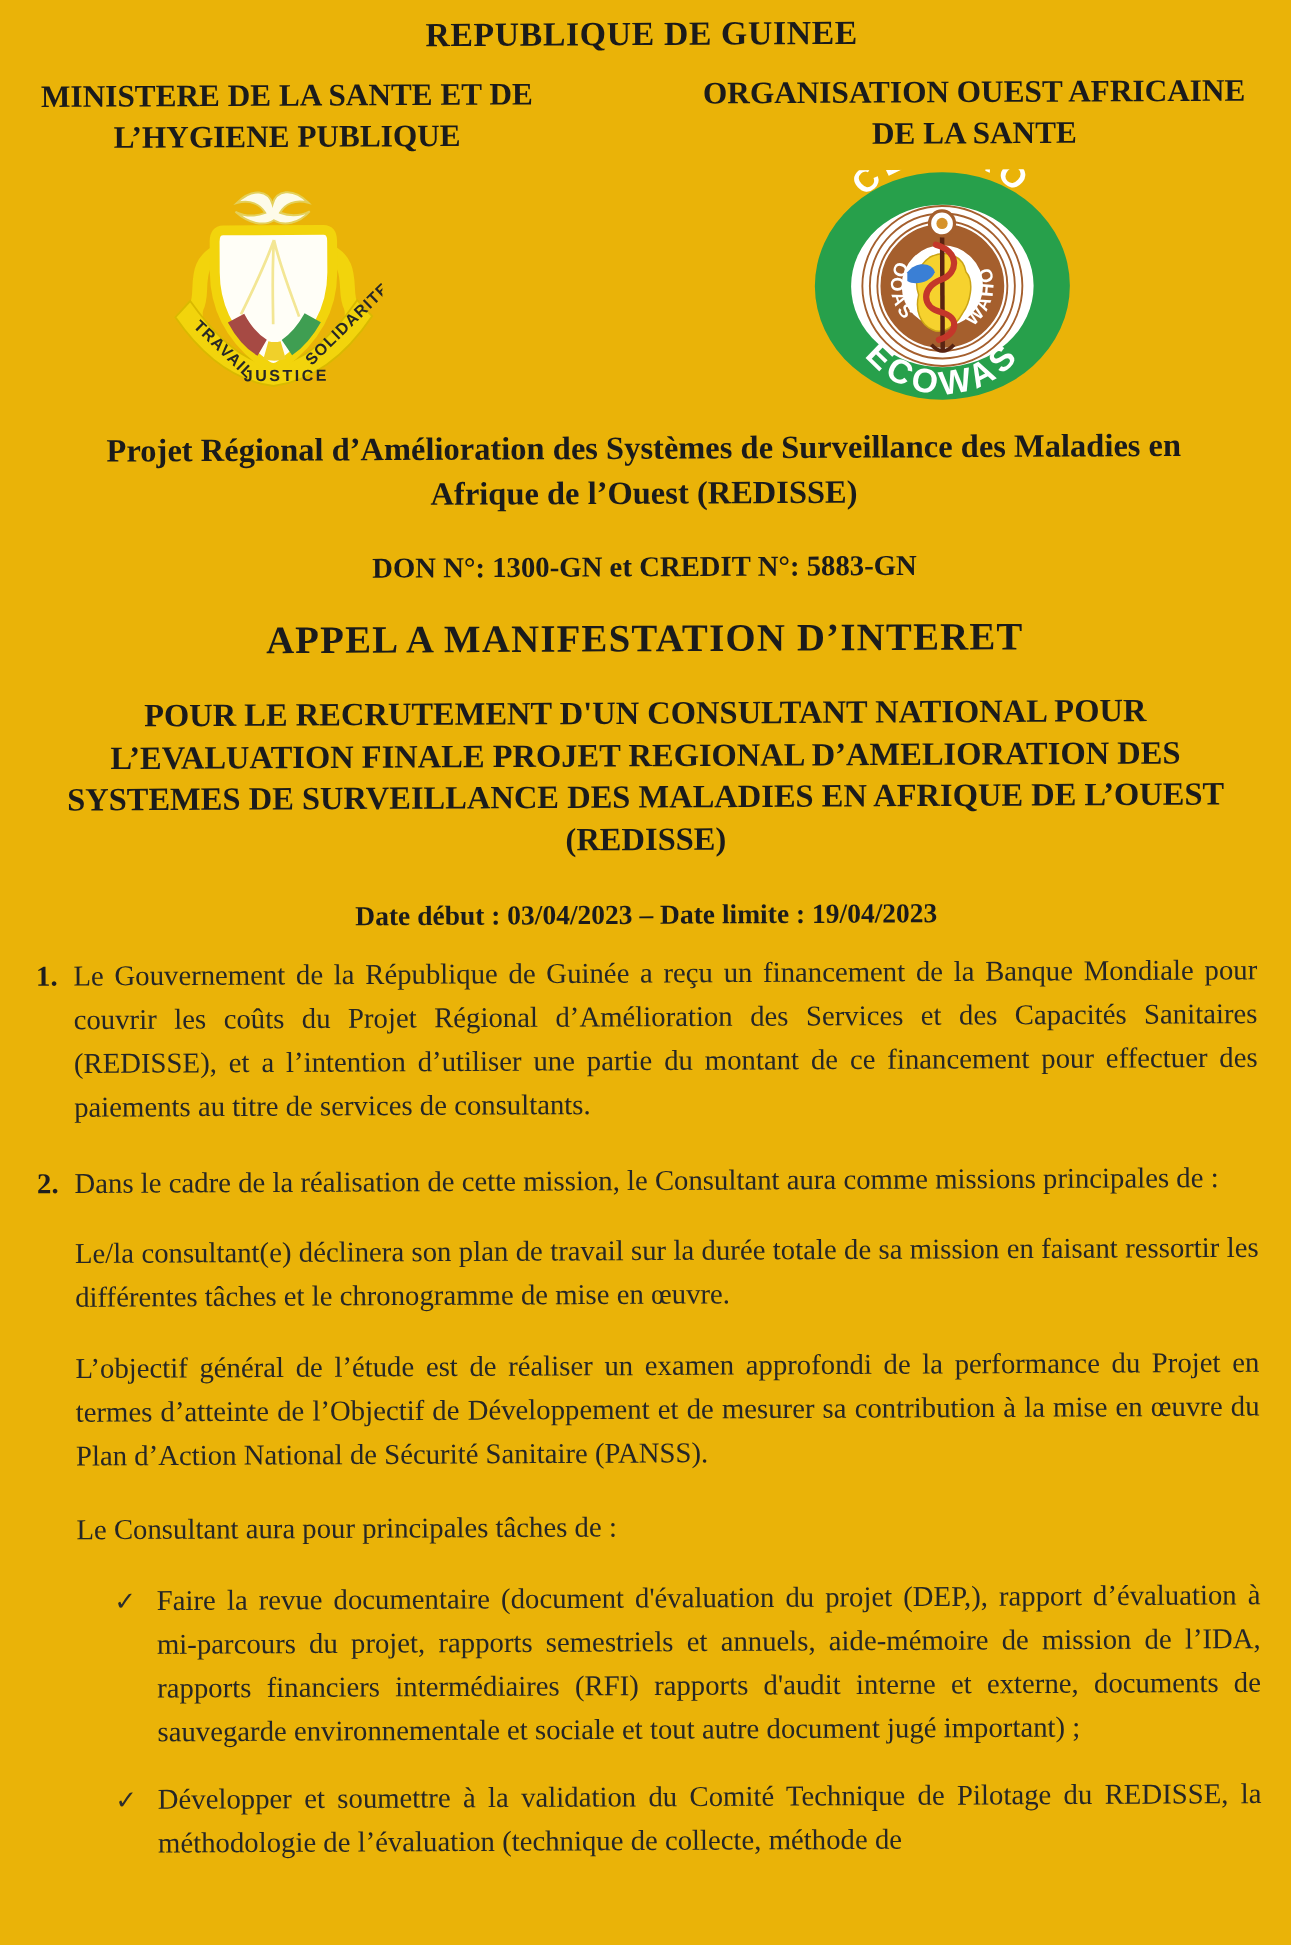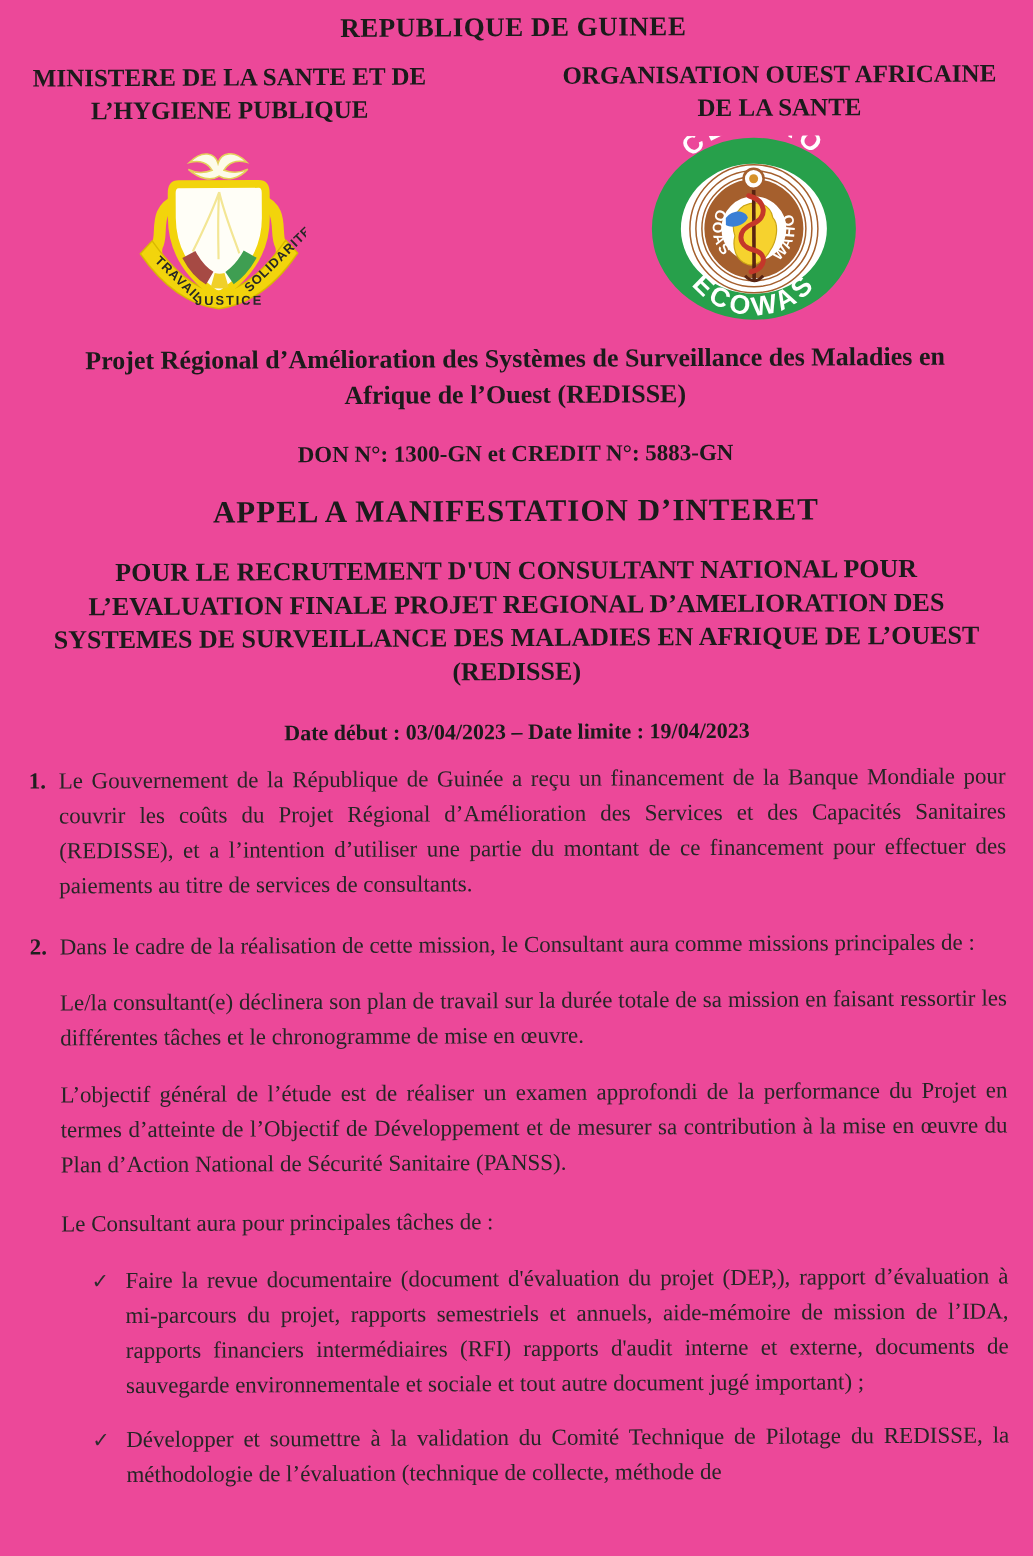--- a/index.html
+++ b/index.html
@@ -1,20 +1,20 @@
 <!DOCTYPE html>
 <html><head>
 <meta charset="utf-8">
 <style>
   html,body { margin:0; padding:0; background:#ffffff; }
   .page {
     position:relative;
     width:1033px; height:1556px;
     margin:0 auto;
-    background:#ec4899;
+    background:#eab308;
     overflow:hidden;
     font-family:"Liberation Serif","DejaVu Serif",serif;
     color:#262626;
   }
   .tilt { transform:rotate(-0.3deg); transform-origin:50% 42%; }
 
   .republic {
     margin-top:12px; text-align:center;
     font-size:27px; font-weight:bold; color:#1b1b1b; letter-spacing:.5px;
     white-space:nowrap;

